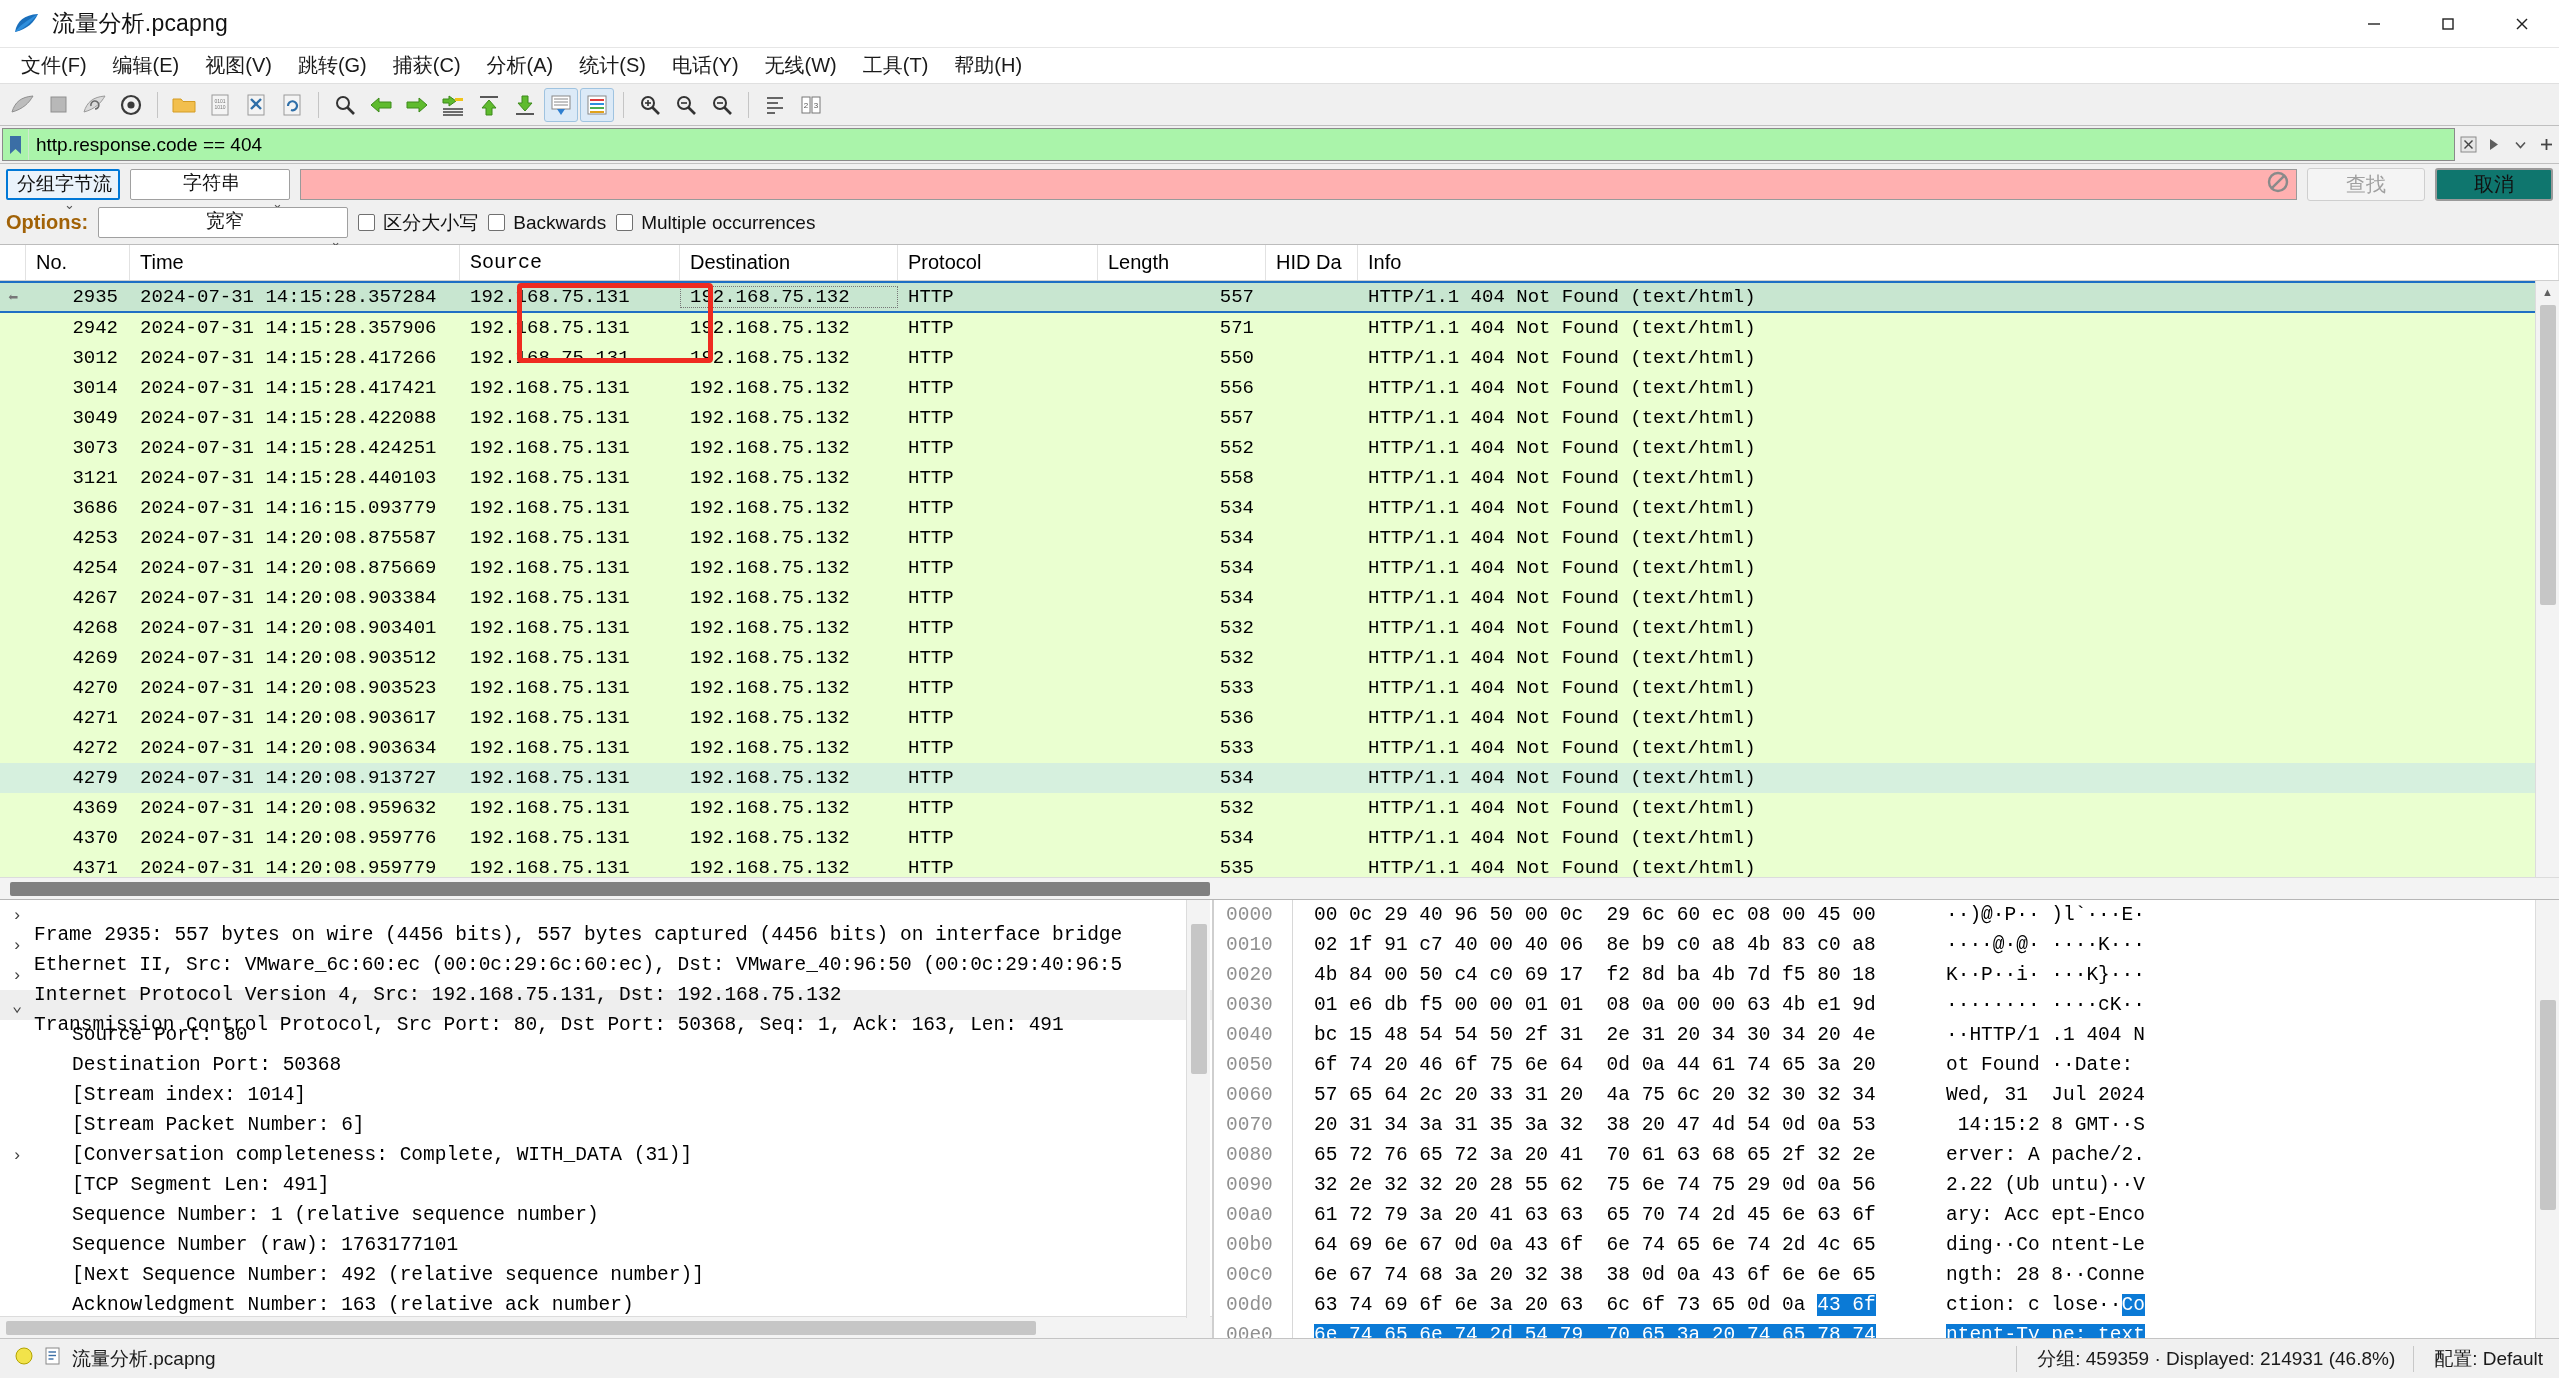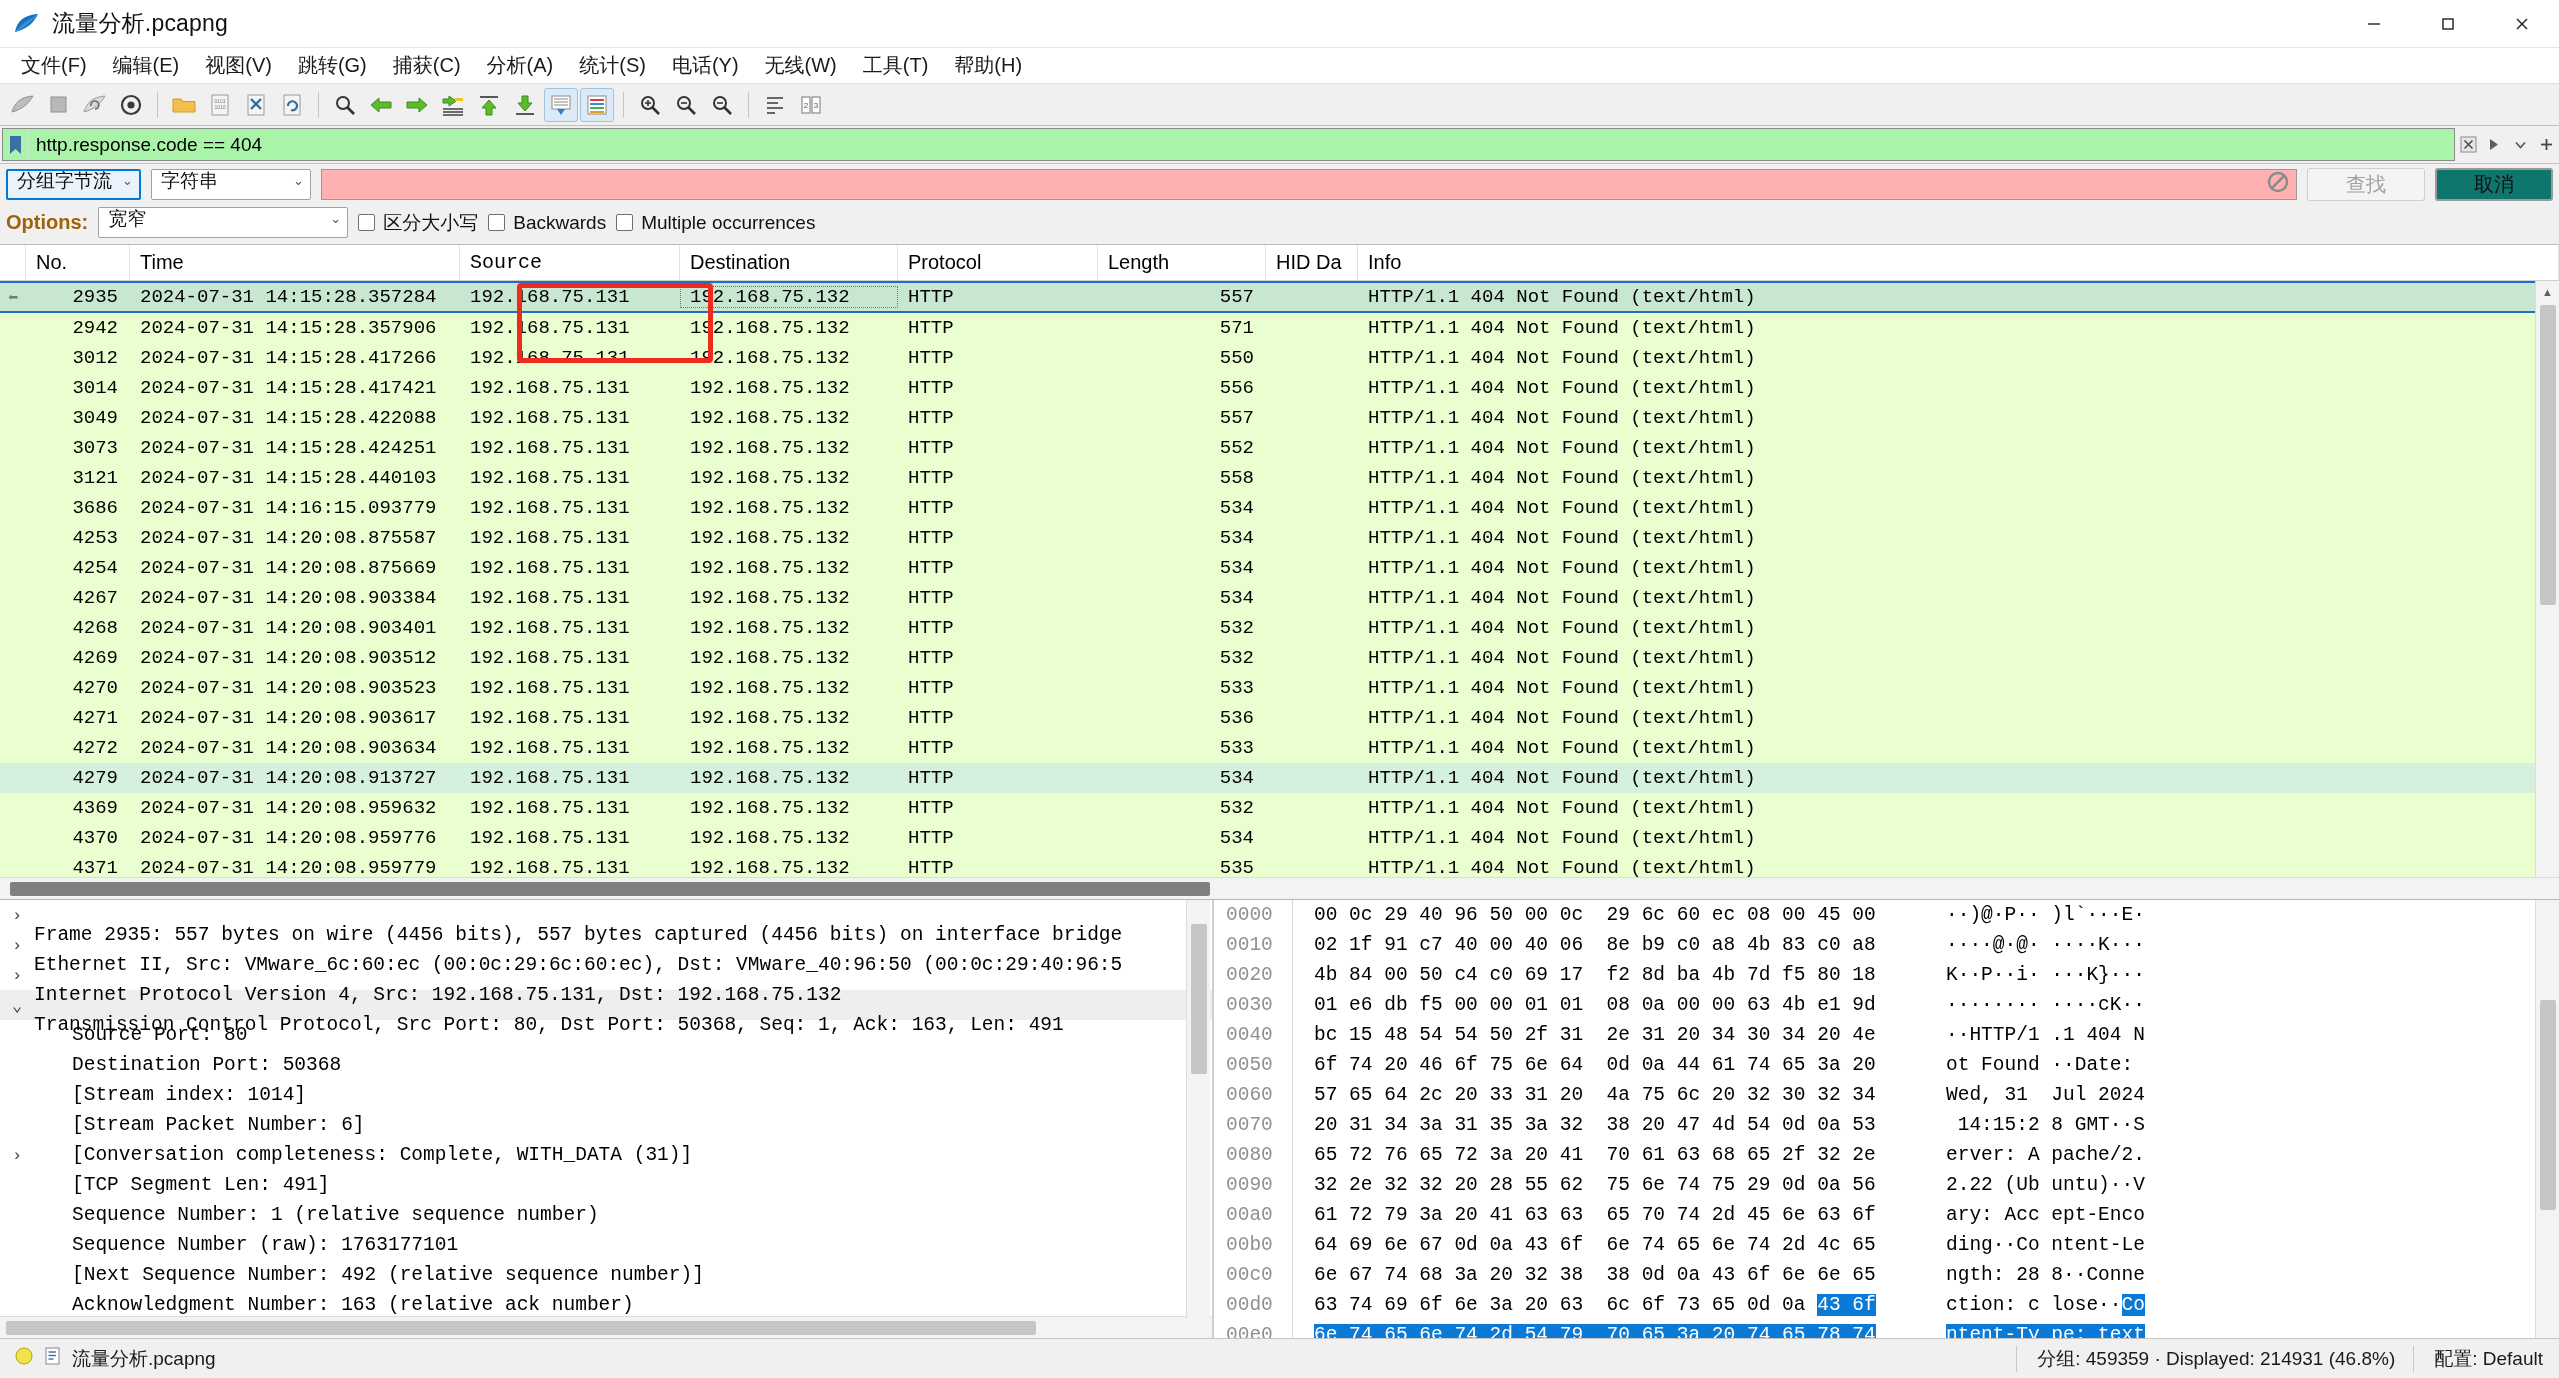--- a/index.html
+++ b/index.html
@@ -100,20 +100,21 @@
   .find-row + .find-row { margin-top: 6px; }
   .combo {
     height: 31px;
     background: #fff;
     border: 1px solid #a0a0a0;
     border-radius: 2px;
     display: flex; align-items: center;
     padding: 0 6px 8px 9px;
     font-size: 19px; color: #111;
     white-space: nowrap;
+    flex-direction: column;
   }
   .combo.focused { border: 2px solid #0078d7; background: #eaf3fb; }
   .combo .chev { margin-left: 10px; color: #555; font-size: 13px; }
   .find-input {
     flex: 1; height: 31px;
     background: #ffb0b0;
     border: 1px solid #9a9a9a;
     display: flex; align-items: center;
     padding-left: 8px; font-size: 19px;
     position: relative;

